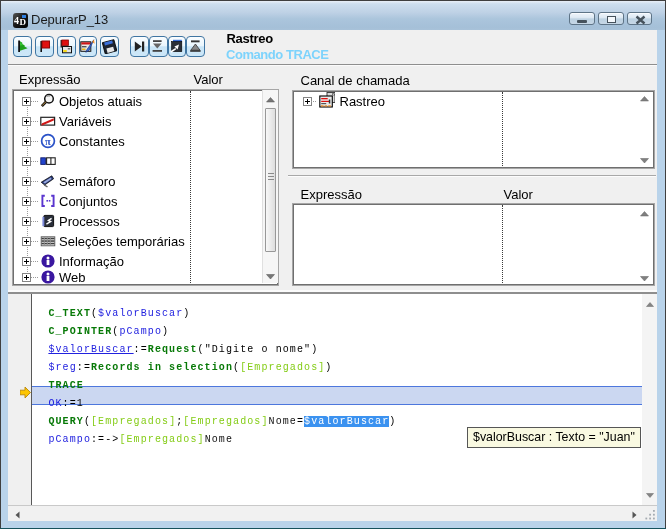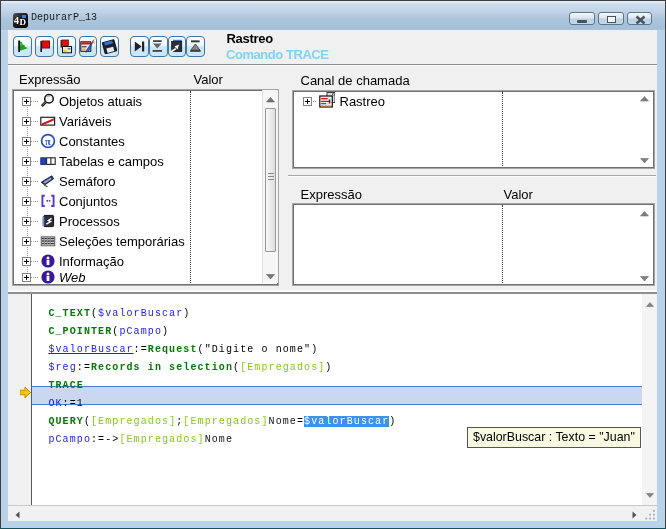--- a/index.html
+++ b/index.html
@@ -10,21 +10,21 @@
 #frameR{position:absolute;left:657px;top:30px;width:8px;height:497px;background:#b9d3ea;}
 #frameB{position:absolute;left:1px;top:521px;width:664px;height:6.5px;background:#b9d3ea;}
 #darkB{position:absolute;left:0px;top:527.5px;width:666px;height:1.5px;background:#16525c;}
 #content{position:absolute;left:8px;top:30px;width:649px;height:491px;background:#f0f0f0;}
 
 #appicon{position:absolute;left:12.5px;top:13px;width:15px;height:15px;border-radius:3px;
  background:linear-gradient(135deg,#555 0%,#151515 50%,#000 100%);}
 #appicon .four{position:absolute;left:1.5px;top:2px;color:#fff;font:bold 10px "Liberation Serif",serif;}
 #appicon .dee{position:absolute;left:7px;top:3.5px;color:#fff;font:bold 9px "Liberation Serif",serif;}
 #appicon .blu{position:absolute;right:2px;top:1.5px;width:3.5px;height:3.5px;background:#2f7fe0;}
-#titletext{position:absolute;left:31px;top:11.5px;font-size:10px;color:#1a1a1a;font-family:Liberation Mono, monospace;}
+#titletext{position:absolute;left:31px;top:11.5px;font-size:13px;color:#1a1a1a;}
 .winbtn{position:absolute;top:11.5px;height:13.5px;border:1px solid #5e7487;border-radius:3px;box-sizing:border-box;
  background:linear-gradient(180deg,#eef4fb 0%,#dfeaf4 40%,#bed2e2 55%,#c6d7e6 100%);
  box-shadow:inset 0 1px 0 #f8fbfe;}
 #btnmin{left:568.8px;width:26.6px;}
 #btnmax{left:597.9px;width:25.8px;}
 #btnclose{left:626.9px;width:25.4px;}
 #btnmin .g{position:absolute;left:7px;top:7.5px;width:10.5px;height:3px;background:#46525c;border-radius:1px;}
 #btnmax .g{position:absolute;left:8px;top:3px;width:7px;height:5px;border:1.8px solid #46525c;background:#f4f8fc;}
 #btnclose svg{position:absolute;left:6px;top:1px;}
 
@@ -241,21 +241,20 @@
           <div class="v"></div>
         </div>
         <svg class="hdots" style="left:18px;" width="7" height="1">
           <line x1="0" y1="0.5" x2="7" y2="0.5" stroke="#9a9a9a" stroke-dasharray="1,1"></line>
         </svg>
         <span class="ticon"><svg width="16" height="16">
             <rect x="0.8" y="4.8" width="4.6" height="6.6" fill="#2244cc" stroke="#101c70" stroke-width="0.9"></rect>
             <rect x="6.6" y="4.8" width="8.6" height="6.6" fill="#fff" stroke="#222" stroke-width="1.1"></rect>
             <line x1="10.9" y1="4.8" x2="10.9" y2="11.4" stroke="#222" stroke-width="1.1"></line>
           </svg></span>
-        <div class="ttext">Tabelas e campos</div>
       </div>
       <div class="trow" style="top:82px;padding-left:31px;">
         <div class="pbox">
           <div class="h"></div>
           <div class="v"></div>
         </div>
         <svg class="hdots" style="left:18px;" width="7" height="1">
           <line x1="0" y1="0.5" x2="7" y2="0.5" stroke="#9a9a9a" stroke-dasharray="1,1"></line>
         </svg>
         <span class="ticon"><svg width="16" height="16">
@@ -326,21 +325,21 @@
         <svg class="hdots" style="left:18px;" width="7" height="1">
           <line x1="0" y1="0.5" x2="7" y2="0.5" stroke="#9a9a9a" stroke-dasharray="1,1"></line>
         </svg>
         <span class="ticon"><svg width="16" height="16">
             <circle cx="8" cy="8" r="6.6" fill="#3a17a0"></circle>
             <circle cx="8" cy="4.9" r="1.5" fill="#fff"></circle>
             <path d="M6.6 7 L9.4 7 L9.4 12 L6.6 12 Z" fill="#fff"></path>
           </svg></span>
         <div class="ttext">Informação</div>
       </div>
-      <div class="trow" style="top:178px;font-style:italic;">
+      <div class="trow" style="top:178px;">
         <div class="pbox">
           <div class="h"></div>
           <div class="v"></div>
         </div>
         <svg class="hdots" style="left:18px;" width="7" height="1">
           <line x1="0" y1="0.5" x2="7" y2="0.5" stroke="#9a9a9a" stroke-dasharray="1,1"></line>
         </svg>
         <span class="ticon"><svg width="16" height="16">
             <circle cx="8" cy="8" r="6.6" fill="#3a17a0"></circle>
             <circle cx="8" cy="4.9" r="1.5" fill="#fff"></circle>

